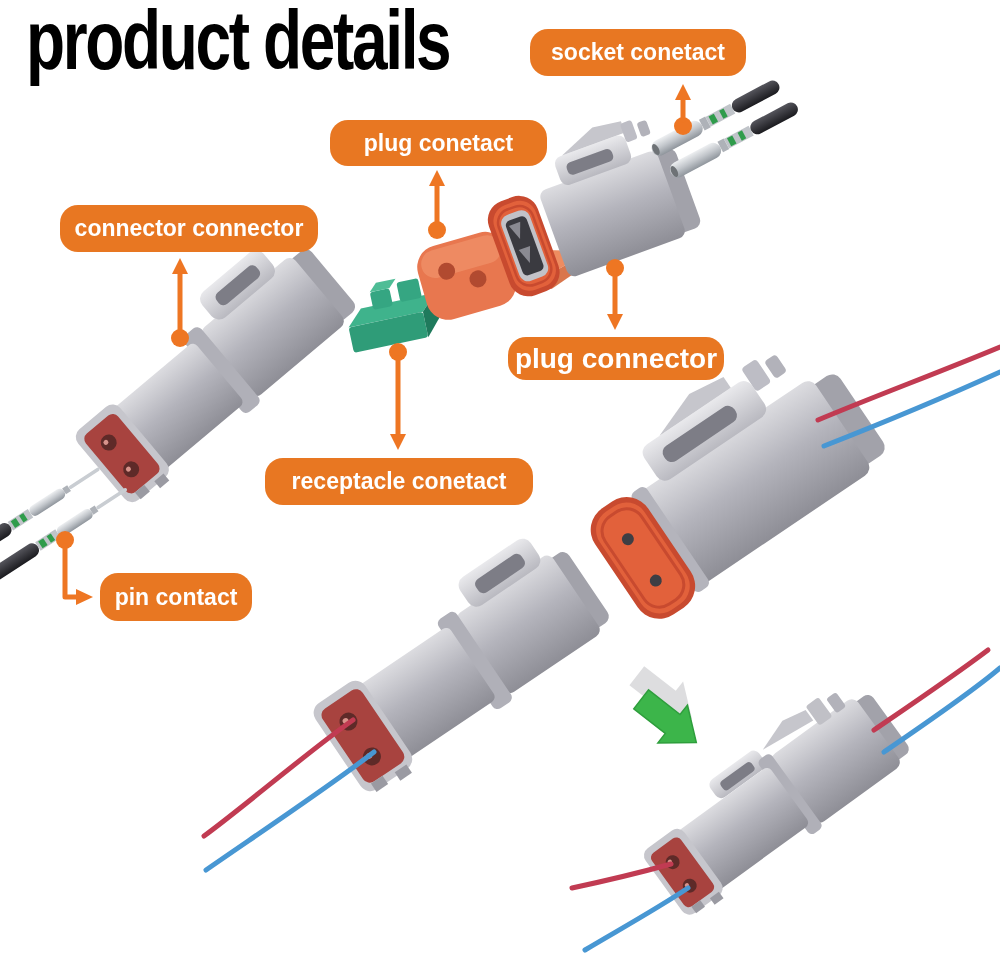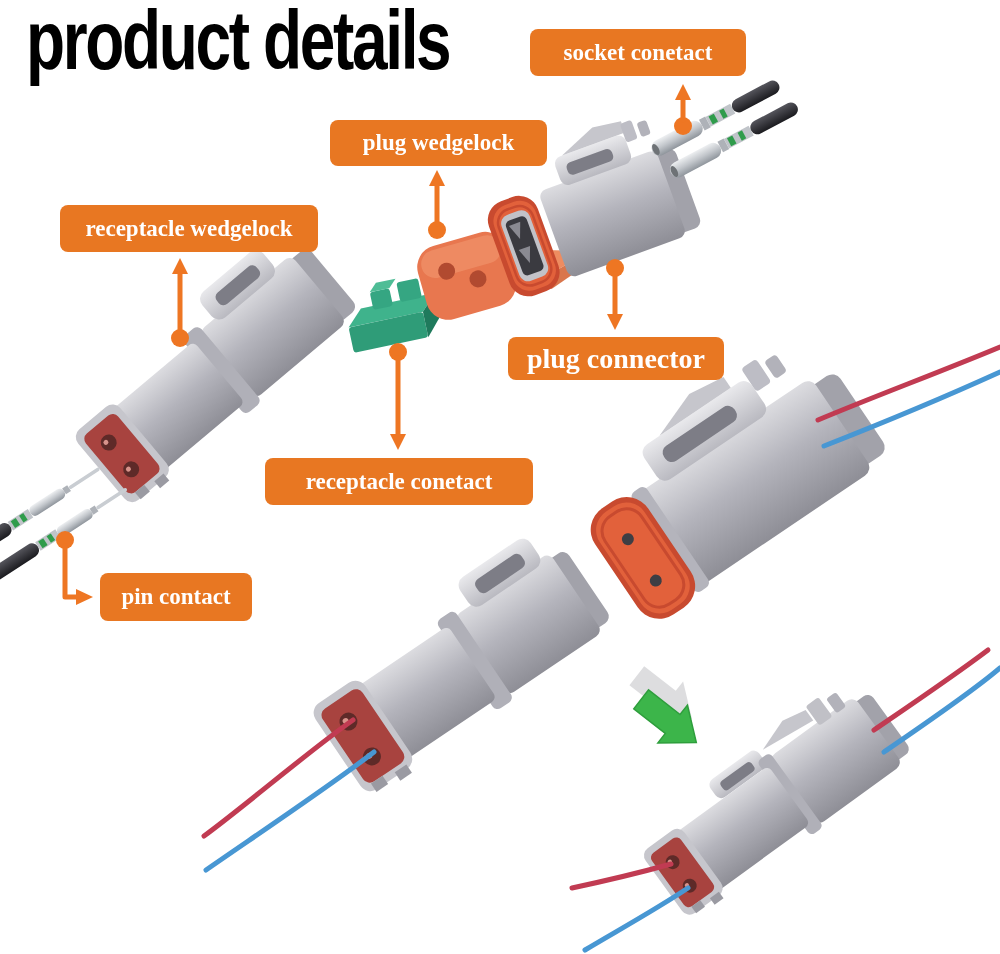--- a/index.html
+++ b/index.html
@@ -13,21 +13,21 @@
   body{font-family:"Liberation Sans", sans-serif;background:#fff;}
   .canvas{position:relative;width:1000px;height:954px;background:var(--background);overflow:hidden;}
   .title{
     position:absolute;left:26px;top:-8px;margin:0;
     font-size:82px;font-weight:900;letter-spacing:-3px;color:var(--title-text);
     transform:scale(0.78,1.02);transform-origin:left top;white-space:nowrap;
   }
   .callout{
     position:absolute;display:flex;align-items:center;justify-content:center;
     background:var(--label-bg);color:var(--label-text);
-    font-weight:bold;font-size:23px;border-radius:8px;white-space:nowrap;font-family:Liberation Serif, serif;
+    font-weight:bold;font-size:23px;border-radius:18px;white-space:nowrap;
   }
   .lbl-socket{left:530px;top:29px;width:216px;height:47px;}
   .lbl-plugwedge{left:330px;top:120px;width:217px;height:46px;}
   .lbl-receptconn{left:60px;top:205px;width:258px;height:47px;}
   .lbl-plugconn{left:508px;top:337px;width:216px;height:43px;font-size:28px;}
   .lbl-receptwedge{left:265px;top:458px;width:268px;height:47px;}
   .lbl-pincontact{left:100px;top:573px;width:152px;height:48px;}
   svg.art{position:absolute;left:0;top:0;}
   .arrow-line{stroke:var(--arrow);stroke-width:5;fill:none;stroke-linecap:round;stroke-linejoin:round;}
   .arrow-head{fill:var(--arrow);}
@@ -250,19 +250,19 @@
     <g>
       <circle class="arrow-dot" cx="65" cy="540" r="9"></circle>
       <polyline class="arrow-line" points="65,546 65,597 78,597"></polyline>
       <polygon class="arrow-head" points="76,589 76,605 93,597"></polygon>
     </g>
   </svg>
 
   <h1 class="title">product details</h1>
 
   <div class="callout lbl-socket">socket conetact</div>
-  <div class="callout lbl-plugwedge">plug wedgelock</div>
-  <div class="callout lbl-receptconn">receptacle wedgelock</div>
+  <div class="callout lbl-plugwedge">plug conetact</div>
+  <div class="callout lbl-receptconn">connector connector</div>
   <div class="callout lbl-plugconn">plug connector</div>
   <div class="callout lbl-receptwedge">receptacle conetact</div>
   <div class="callout lbl-pincontact">pin contact</div>
 
 </div>
 
 </body></html>

